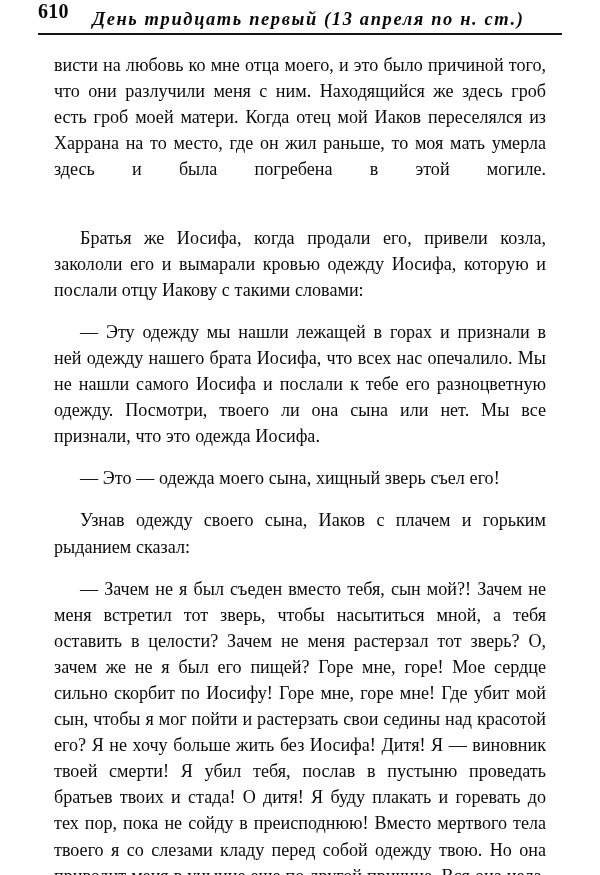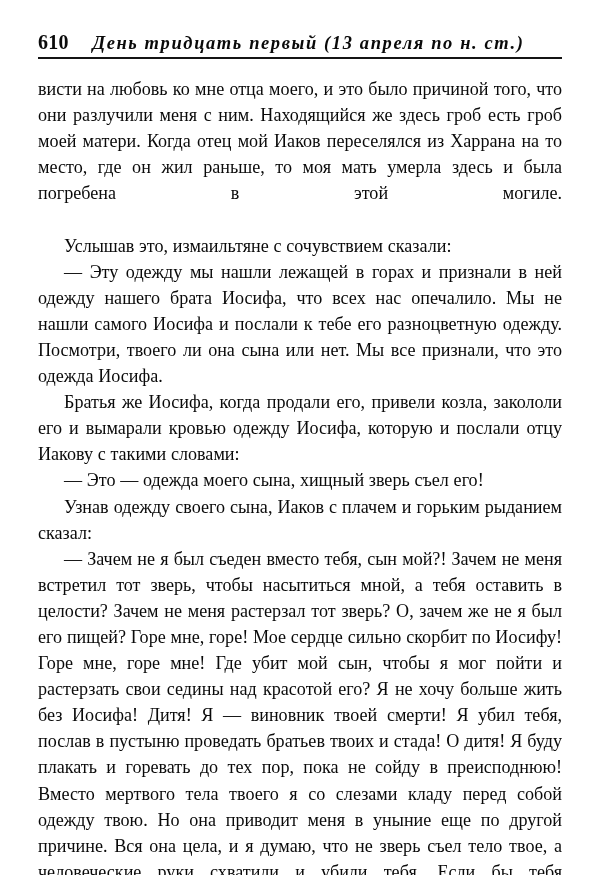--- a/index.html
+++ b/index.html
@@ -18,23 +18,22 @@
   }
   .content {
     position: absolute;
     left: 38px;
     top: 0;
     width: 524px;
   }
   
   .runhead {
     display: flex;
-    align-items: flex-end;
+    align-items: flex-start;
     height: 30px;
-    padding-top: 24px;
   }
   .folio {
     font-size: 20px;
     font-weight: 700;
     letter-spacing: 0.3px;
     white-space: nowrap;
   }
   .runtitle {
     flex: 1;
     text-align: center;
@@ -50,21 +49,21 @@
     width: 524px;
     height: 2px;
     background: #141414;
     margin-top: 3px;
   }
   
   .body {
     margin-top: 17px;
   }
   p.para {
-    margin: 0;
+    margin: 16px;
     font-size: 18.1px;
     line-height: 26.1px;
     text-align: justify;
     text-justify: inter-word;
     text-indent: 26px;
     hyphens: manual;
     word-spacing: 0.2px;
   }
   p.para.noindent {
     text-indent: 0;
@@ -83,22 +82,21 @@
   <div class="content">
 
     <div class="runhead">
       <span class="folio">610</span>
       <span class="runtitle">День тридцать первый (13 апреля по н. ст.)</span>
     </div>
     <div class="rule"></div>
 
     <div class="body">
       <p class="para noindent full">висти на любовь ко мне отца моего, и это было причиной того, что они разлучили меня с ним. Находящийся же здесь гроб есть гроб моей матери. Когда отец мой Иаков переселялся из Харрана на то место, где он жил раньше, то моя мать умерла здесь и была погребена в этой могиле.</p>
-      <p class="para">Услышав это, измаильтяне с сочувствием сказали:</p>
+      <p class="para">Братья же Иосифа, когда продали его, привели козла, закололи его и вымарали кровью одежду Иосифа, которую и послали отцу Иакову с такими словами:</p>
       <p class="para">— Эту одежду мы нашли лежащей в горах и признали в ней одежду нашего брата Иосифа, что всех нас опечалило. Мы не нашли самого Иосифа и послали к тебе его разноцветную одежду. Посмотри, твоего ли она сына или нет. Мы все признали, что это одежда Иосифа.</p>
-      <p class="para">Братья же Иосифа, когда продали его, привели козла, закололи его и вымарали кровью одежду Иосифа, которую и послали отцу Иакову с такими словами:</p>
       <p class="para">— Это — одежда моего сына, хищный зверь съел его!</p>
       <p class="para">Узнав одежду своего сына, Иаков с плачем и горьким рыданием сказал:</p>
       <p class="para full">— Зачем не я был съеден вместо тебя, сын мой?! Зачем не меня встретил тот зверь, чтобы насытиться мной, а тебя оставить в целости? Зачем не меня растерзал тот зверь? О, зачем же не я был его пищей? Горе мне, горе! Мое сердце сильно скорбит по Иосифу! Горе мне, горе мне! Где убит мой сын, чтобы я мог пойти и растерзать свои седины над красотой его? Я не хочу больше жить без Иосифа! Дитя! Я — виновник твоей смерти! Я убил тебя, послав в пустыню проведать братьев твоих и стада! О дитя! Я буду плакать и горевать до тех пор, пока не сойду в преисподнюю! Вместо мертвого тела твоего я со слезами кладу перед собой одежду твою. Но она приводит меня в уныние еще по другой причине. Вся она цела, и я думаю, что не зверь съел тело твое, а человеческие руки схватили и убили тебя. Если бы тебя действительно съел зверь, как говорили</p>
     </div>
 
   </div>
 </div>
 
 </body></html>

